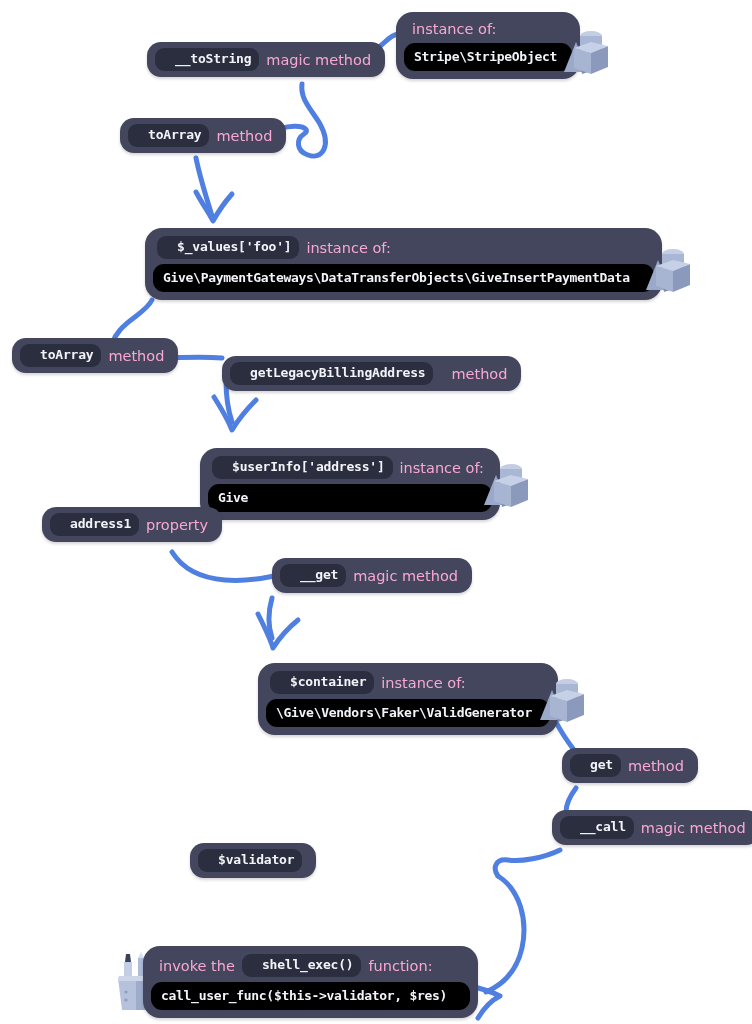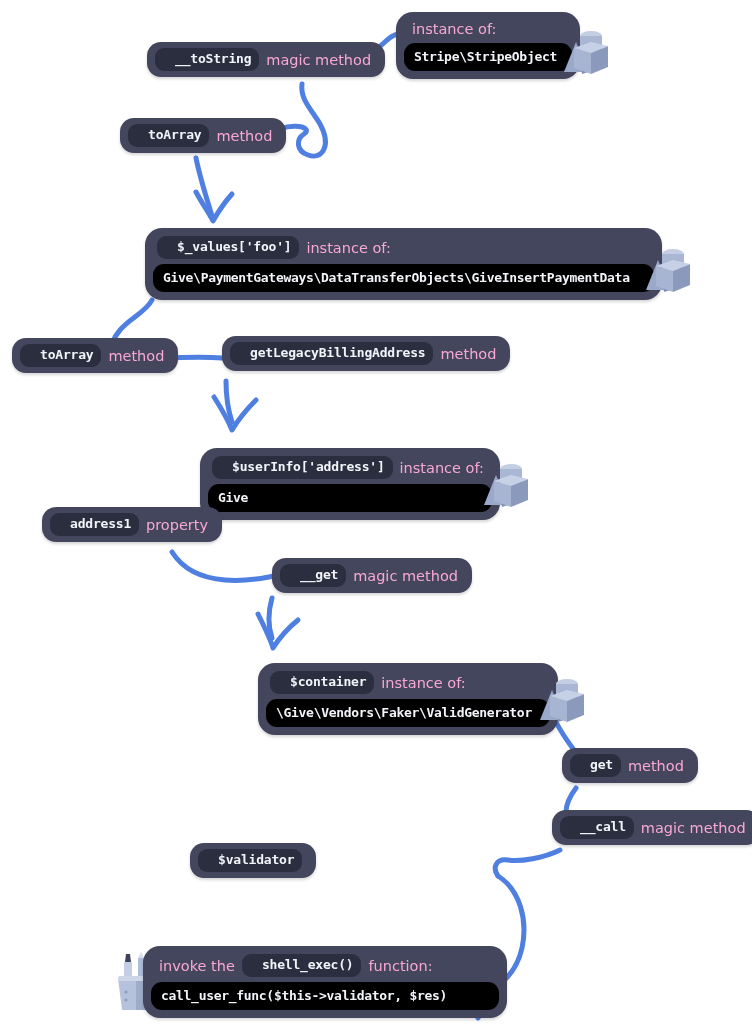--- a/index.html
+++ b/index.html
@@ -74,29 +74,29 @@
   
   .objicon{position:absolute;z-index:4;pointer-events:none;}
   .cupicon{position:absolute;z-index:2;pointer-events:none;}
 
   
   #n-tostring   {left:147px; top:42px;  }
   #n-stripe     {left:396px; top:12px;  width:184px;}
   #n-toarray1   {left:120px; top:118px; }
   #n-values     {left:145px; top:228px; width:517px;}
   #n-toarray2   {left:12px;  top:338px; }
-  #n-getlegacy  {left:222px; top:336px; }
+  #n-getlegacy  {left:222px; top:356px;gap:11px; }
   #n-userinfo   {left:200px; top:448px; width:300px;}
   #n-address1   {left:42px;  top:507px;justify-content:space-between; }
   #n-get        {left:272px; top:558px; }
   #n-container  {left:258px; top:663px; width:300px;}
   #n-getmethod  {left:562px; top:748px; }
   #n-call       {left:552px; top:810px; }
   #n-validator  {left:190px; top:843px;flex-direction:column; }
-  #n-invoke     {left:143px; top:946px; width:364px;}
+  #n-invoke     {left:143px; top:946px; width:335px;}
 
   #ic-stripe    {left:558px; top:22px;  }
   #ic-values    {left:640px; top:240px; }
   #ic-userinfo  {left:478px; top:455px; }
   #ic-container {left:534px; top:670px; }
   #ic-cup       {left:110px; top:948px; }
 </style>
 </head>
 <body>
 

